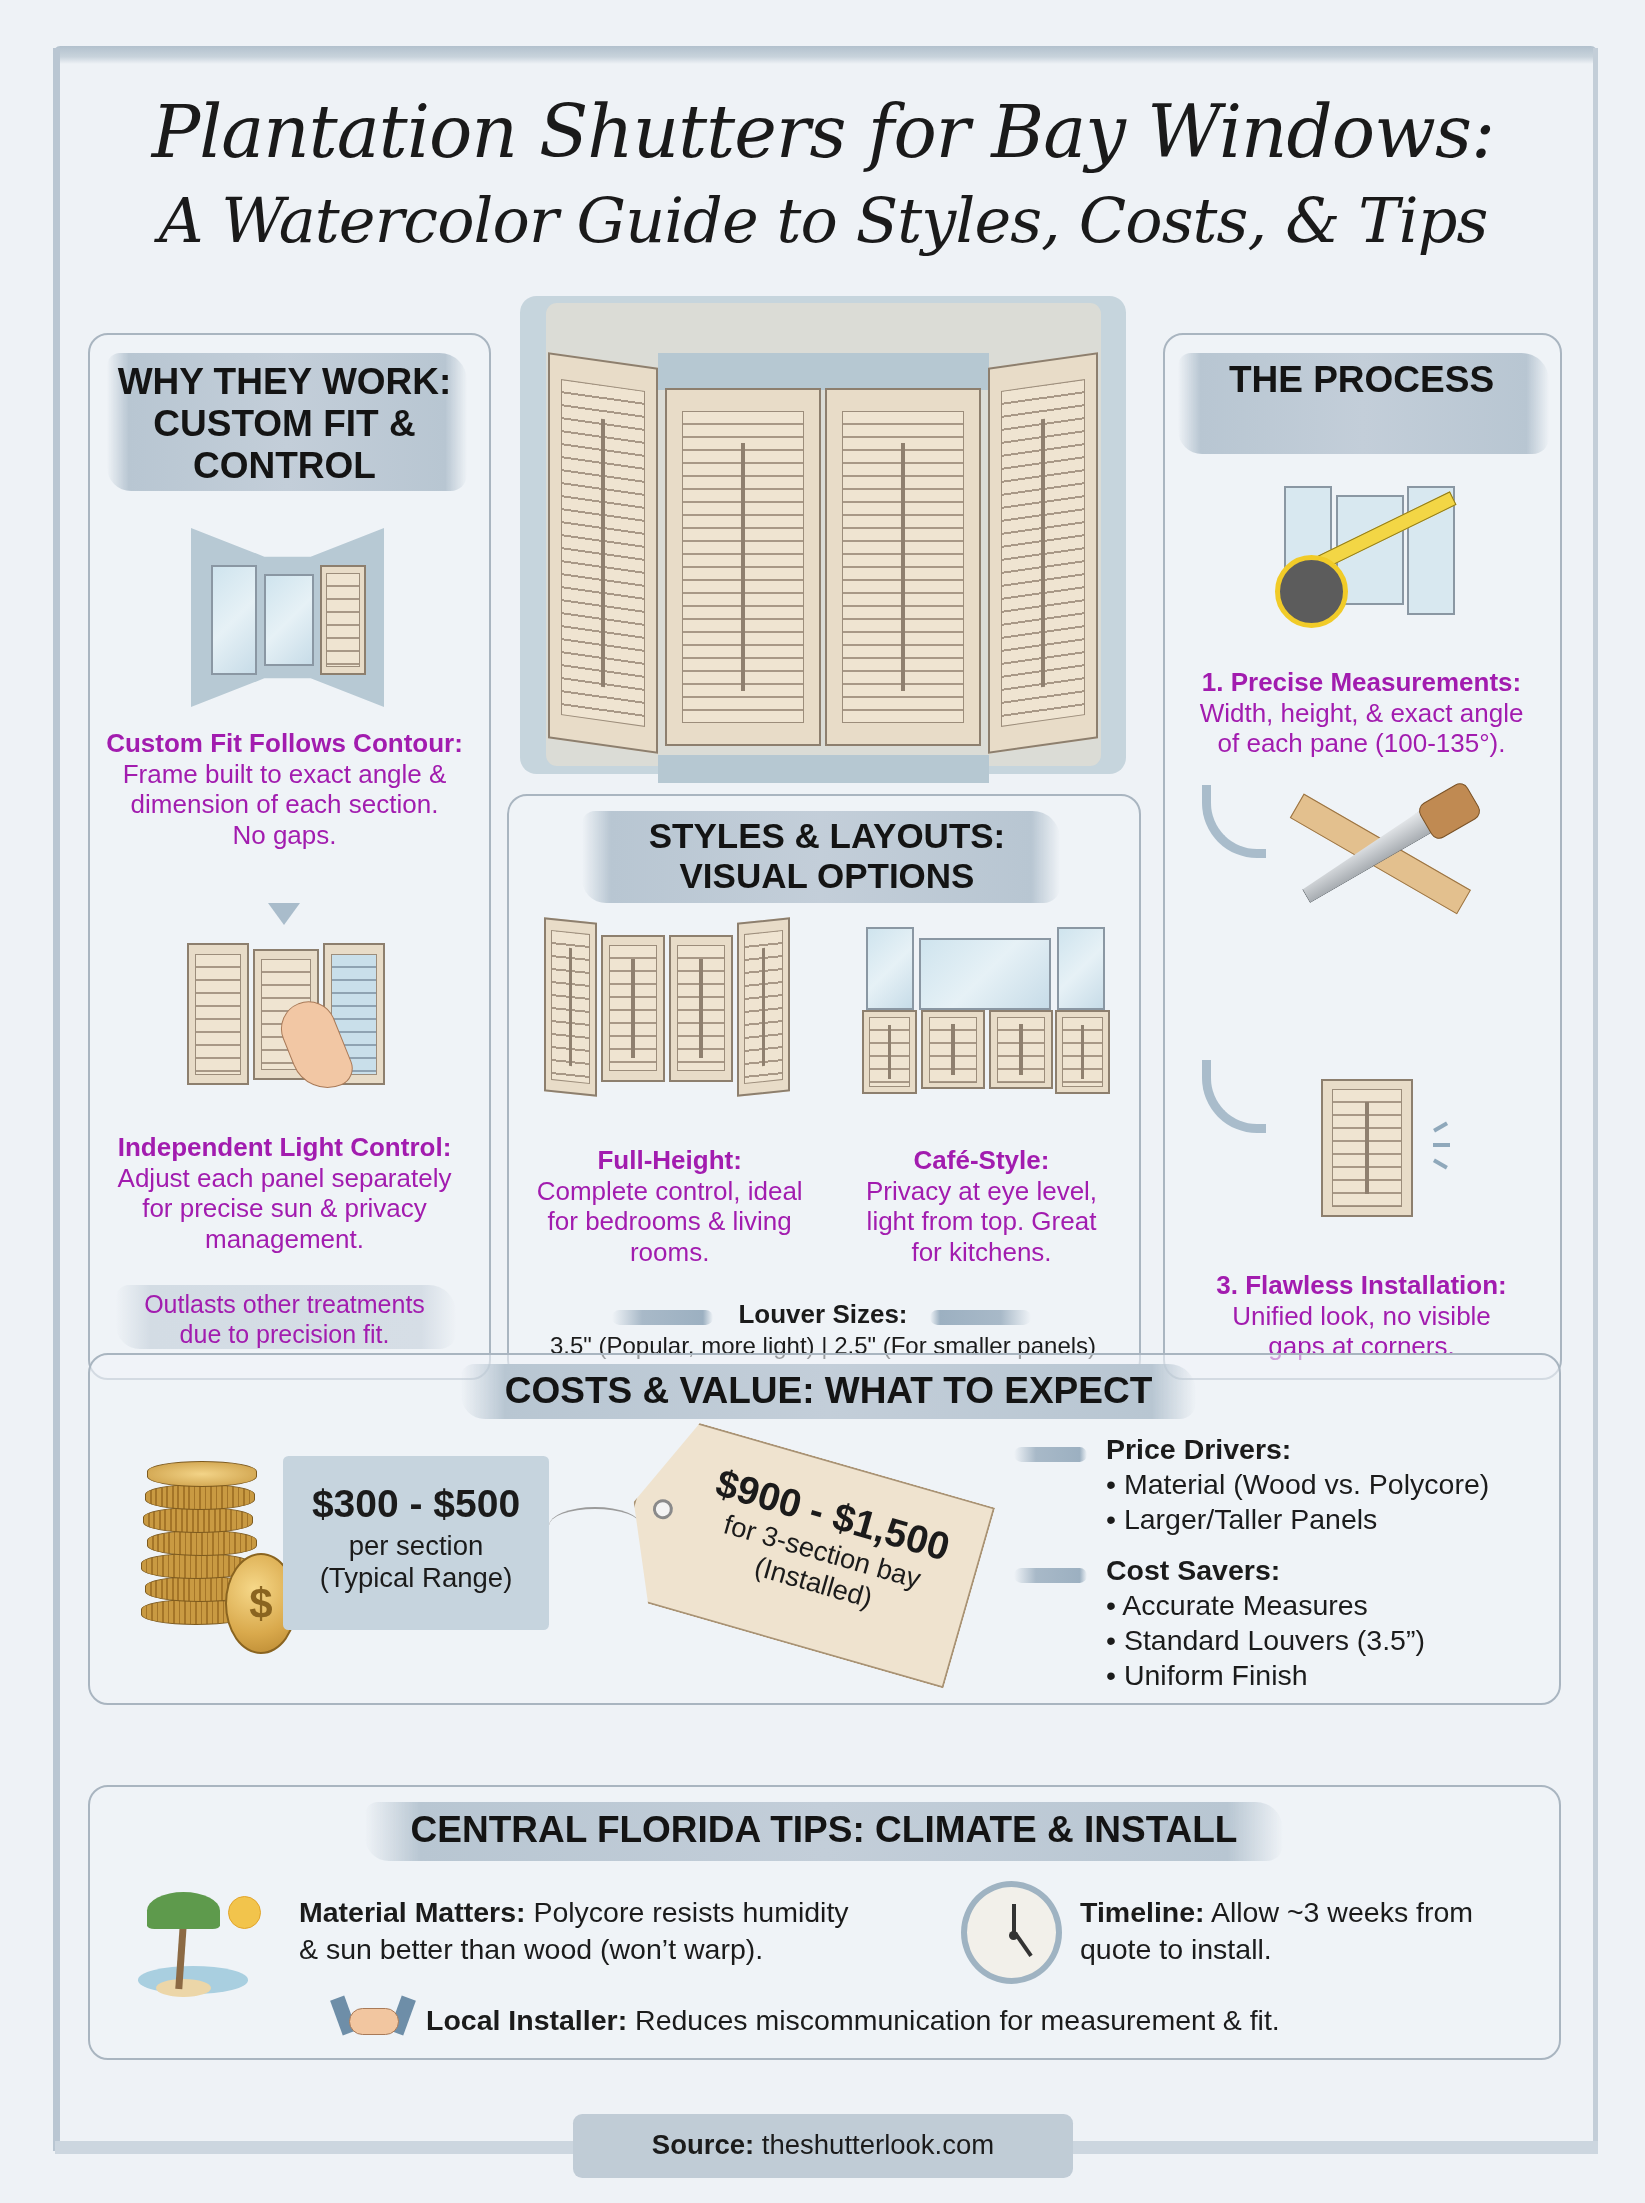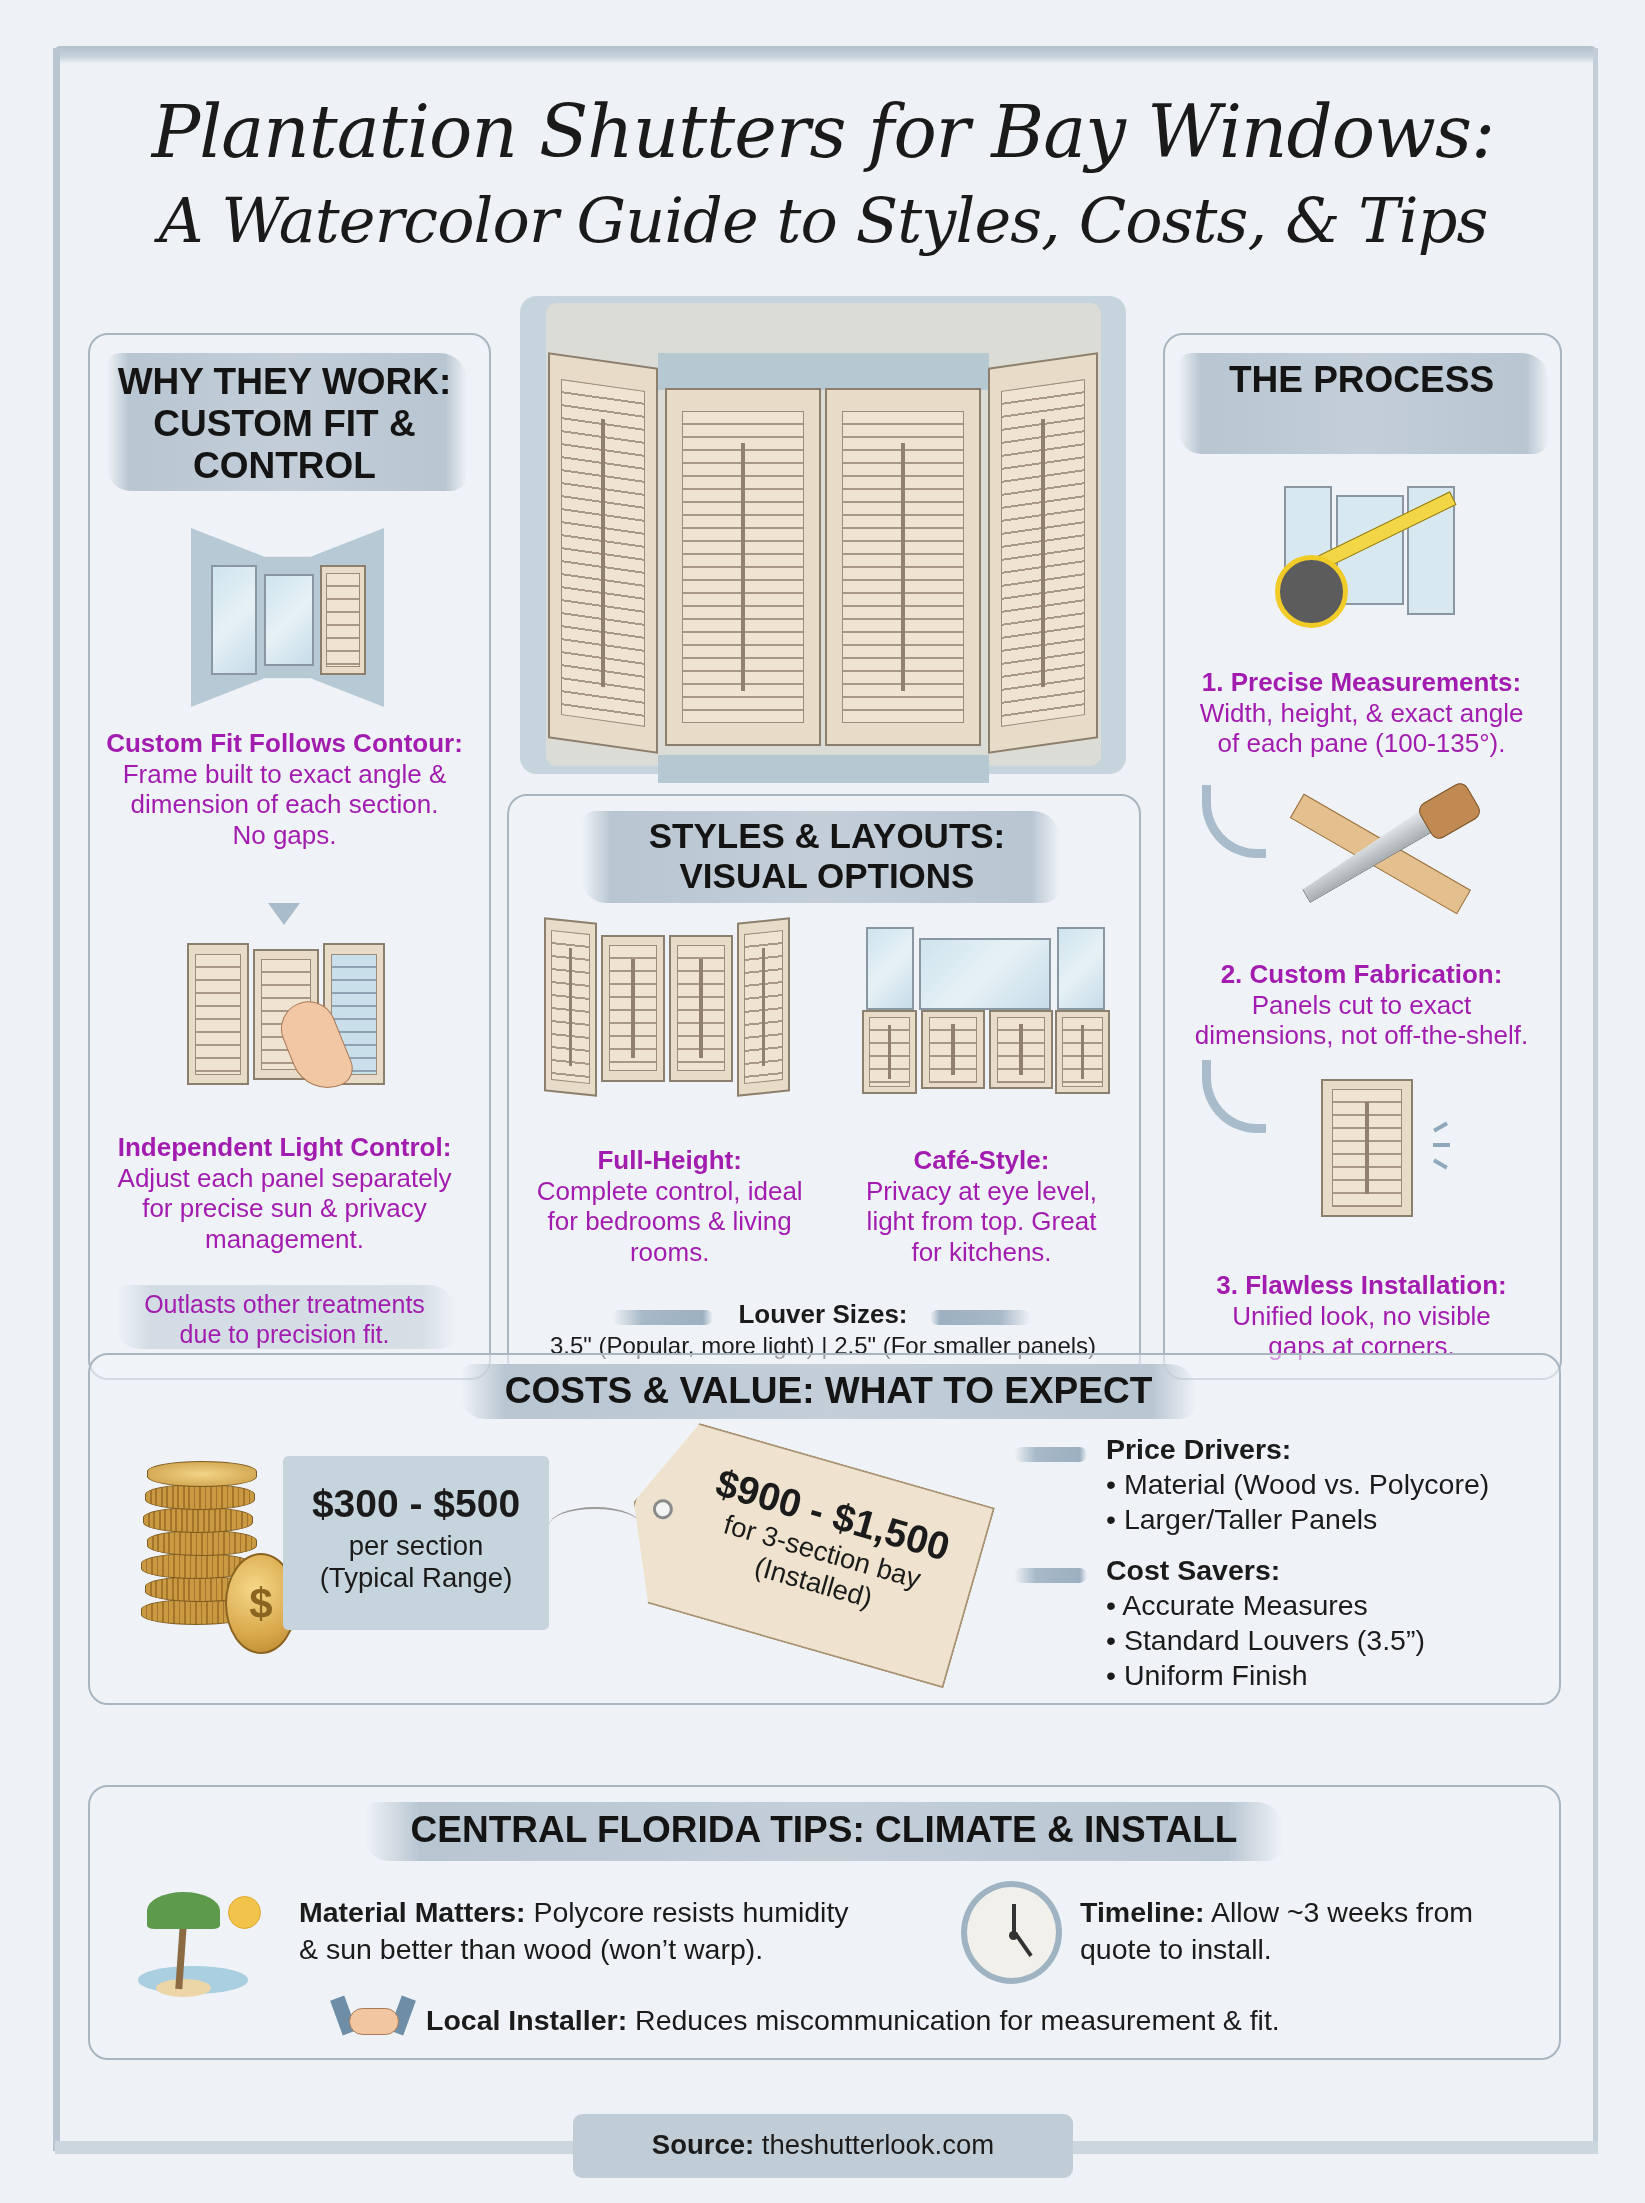--- a/index.html
+++ b/index.html
@@ -312,25 +312,20 @@
   </div>
 
   <div class="abs" style="left:37px; top:450px; width:64px; height:73px; border-left:9.2px solid #a9bccb; border-bottom:9.2px solid #a9bccb; border-radius:0 0 0 55px;"></div>
 
   <div class="abs" style="left:119px; top:450px; width:193px; height:138px;">
     <div class="abs" style="left:0; top:55px; width:193px; height:27.5px; background:#e3c08e; border:1.8px solid #9a7343; transform:rotate(30deg);"></div>
     <div class="abs" style="left:9.2px; top:55px; width:156px; height:26px; background:linear-gradient(180deg,#e4e7ea,#a8adb2); border:1.8px solid #6f757a; transform:rotate(-30deg); clip-path:polygon(0 40%,100% 0,100% 100%,0 100%);"></div>
     <div class="abs" style="left:138px; top:5.5px; width:55px; height:40px; background:#c08a52; border:1.8px solid #7a5226; border-radius:9.2px; transform:rotate(-30deg);"></div>
   </div>
 
-  <div class="abs body-text" style="left:0; top:624px; width:393px; font-size:26px;">
-    <b>2. Custom Fabrication:</b>
-    <div>Panels cut to exact</div>
-    <div>dimensions, not off-the-shelf.</div>
-  </div>
 
   <div class="abs" style="left:37px; top:725px; width:64px; height:73px; border-left:9.2px solid #a9bccb; border-bottom:9.2px solid #a9bccb; border-radius:0 0 0 55px;"></div>
 
   <div class="abs" style="left:156px; top:744px; width:101px; height:138px;">
     <div class="shutter" style="left:0; top:0; width:92px; height:138px;">
         <div class="louvers">
           <div class="tilt-rod"></div>
         </div>
       </div>
   </div>

